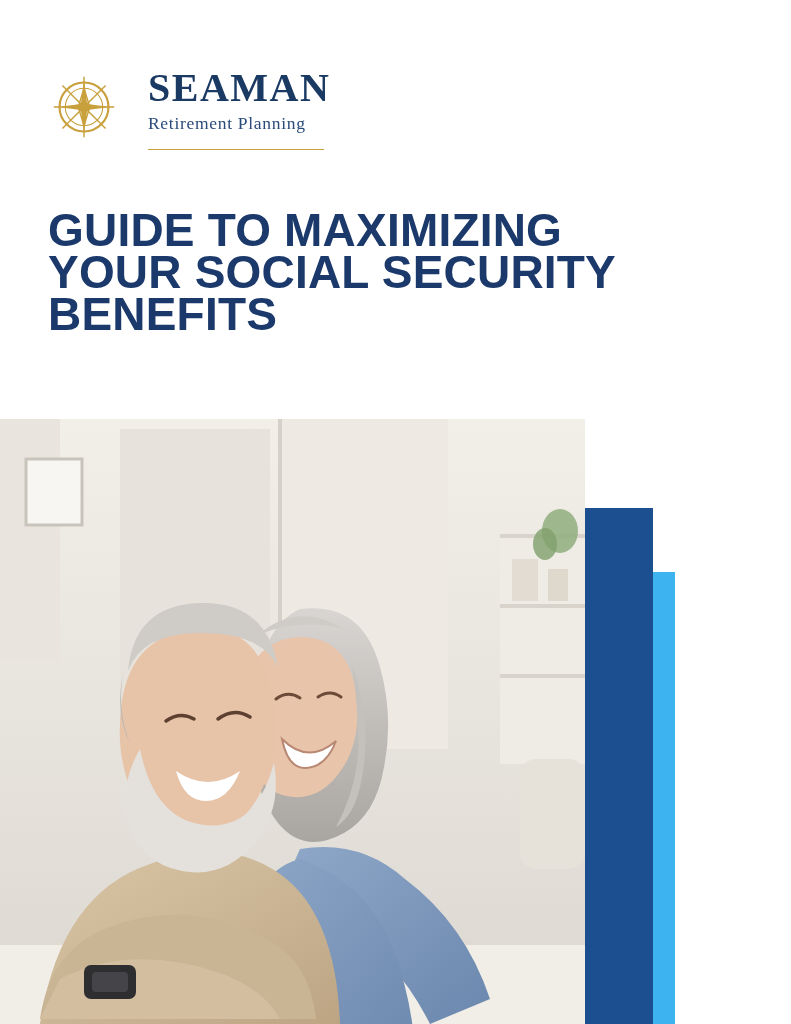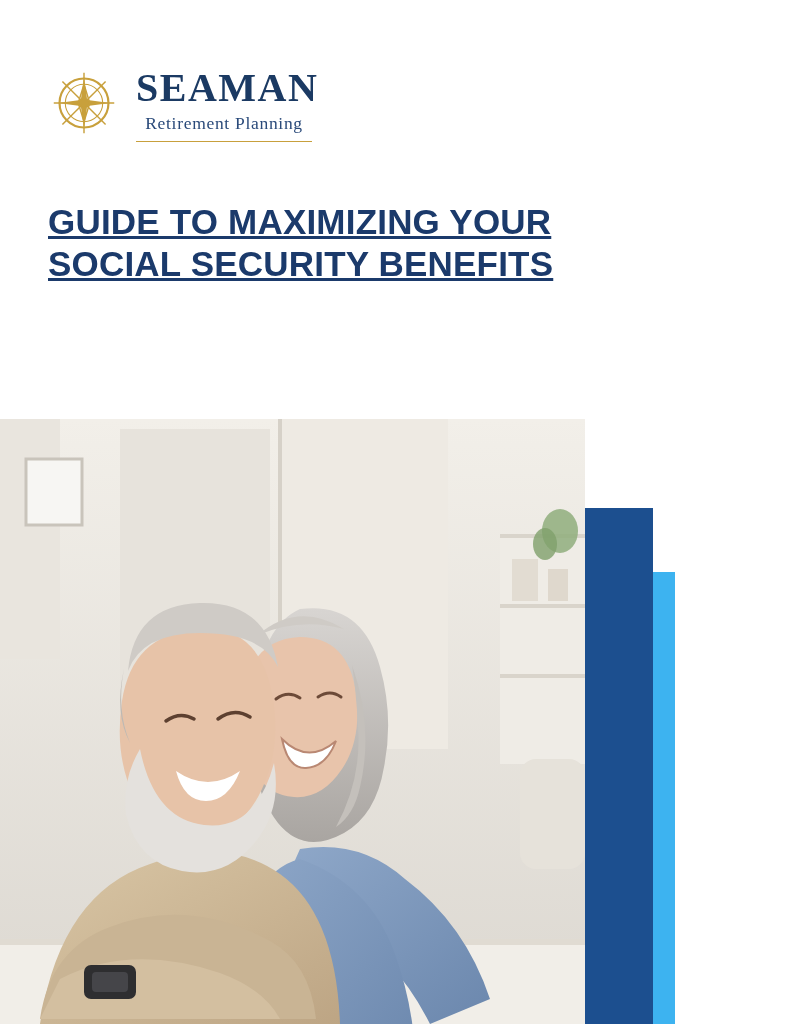--- a/index.html
+++ b/index.html
@@ -22,22 +22,21 @@
     background: #ffffff;
   }
 
   
   .logo-block {
     position: absolute;
     left: 48px;
     top: 64px;
     display: flex;
     align-items: center;
-    gap: 16px;
-    text-align: center;
+    gap: 28px;
   }
   .logo-mark {
     width: 72px;
     height: 72px;
     flex: 0 0 72px;
   }
   .logo-text {
     display: flex;
     flex-direction: column;
     justify-content: center;
@@ -52,37 +51,36 @@
     line-height: 1;
   }
   .logo-sub {
     font-family: "Liberation Serif", serif;
     font-size: 17.5px;
     letter-spacing: 0.7px;
     color: #2a4a7a;
     line-height: 1;
     margin-top: 7px;
     border-bottom: 1.5px solid #c8a03c;
-    padding-bottom: 8px;
+    padding-bottom: 16px;
     width: 176px;
   }
 
   
   .title {
     position: absolute;
     left: 48px;
     top: 178px;
     width: 600px;
-    font-size: 35px;
+    font-size: 46px;
     line-height: 42px;
     font-weight: 700;
     letter-spacing: 0.2px;
     color: #1b3a6b;
     text-transform: uppercase;
-    text-decoration: underline;
   }
   .intro {
     position: absolute;
     left: 48px;
     top: 272px;
     width: 470px;
     font-size: 16.5px;
     line-height: 25px;
     color: #243f63;
   }

